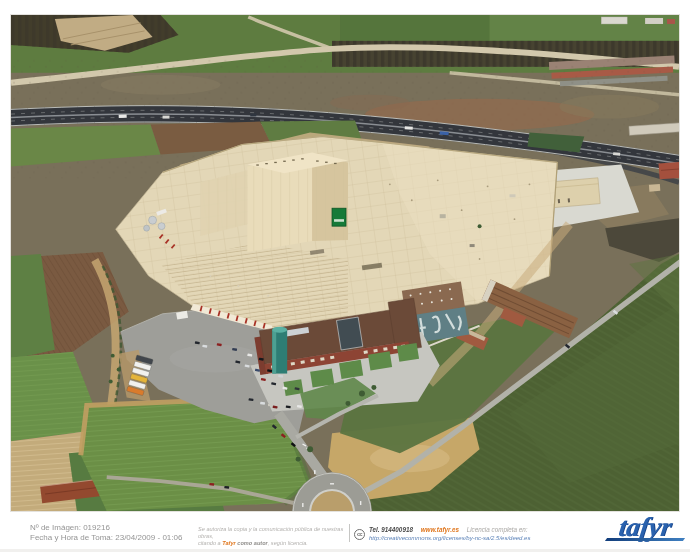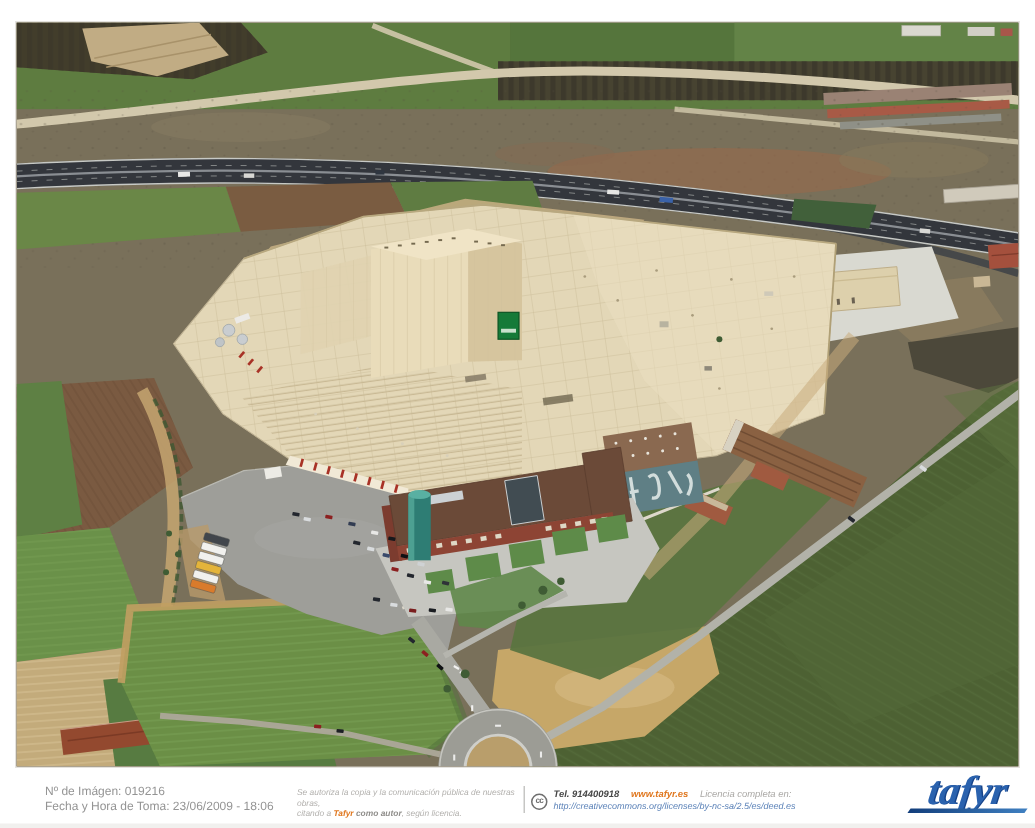--- a/index.html
+++ b/index.html
@@ -434,21 +434,21 @@
           <circle cx="108" cy="356" r="2"></circle>
           <circle cx="100" cy="368" r="2"></circle>
         <circle cx="470" cy="212" r="2"></circle>
       </g>
     </svg>
   </div>
 
   <div class="footer">
     <div class="meta">
       <div>Nº de Imágen: 019216</div>
-      <div>Fecha y Hora de Toma: 23/06/2009 - 18:06</div>
+      <div>Fecha y Hora de Toma: 23/04/2009 - 01:06</div>
     </div>
 
     <div class="note">
       <div class="note-l1">
         <span>Se autoriza la copia y la comunicación pública de nuestras obras,</span>
       </div>
       <div class="note-l2">
         <span>citando a </span><span class="brand">Tafyr</span><span class="bold"> como autor</span><span>, según licencia.</span>
       </div>
     </div>

